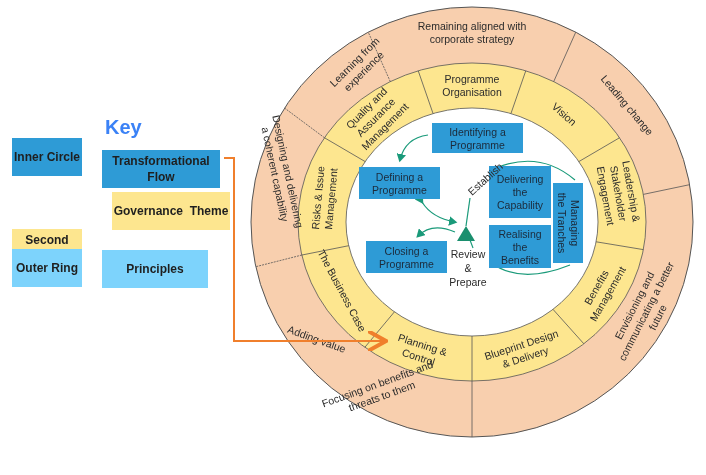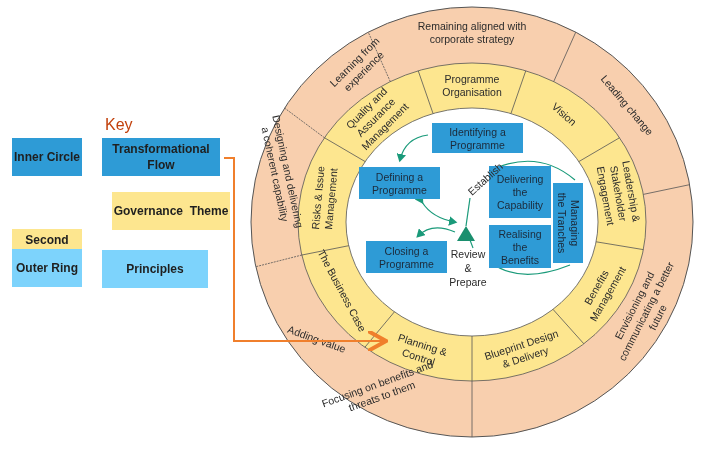--- a/index.html
+++ b/index.html
@@ -1,36 +1,36 @@
 <!DOCTYPE html>
 <html><head>
 <meta charset="utf-8">
 <style>
   html, body { margin:0; padding:0; background:#ffffff; }
   body { width:706px; height:475px; position:relative; overflow:hidden;
          font-family:"Liberation Sans", sans-serif; color:#222; }
-  .key-title { position:absolute; left:105px; top:116px; font-size:16px; font-weight:normal; color:#c2410c; }
+  .key-title { position:absolute; left:105px; top:116px; font-size:20px; font-weight:bold; color:#3b82f6; }
   .key-box { position:absolute; display:flex; align-items:center; justify-content:center;
              text-align:center; font-size:12px; font-weight:bold; line-height:16px; color:#1f1f1f; }
   .blue { background:#2e9bd6; }
   .yellow { background:#fde68f; }
   .peach { background:#7dd3fc; }
   svg#diagram { position:absolute; left:0; top:0; }
   .ring-text { font-family:"Liberation Sans", sans-serif; font-size:10.5px; fill:#2b2b2b; }
   .box-text { font-family:"Liberation Sans", sans-serif; font-size:10.5px; fill:#1c2a3a; }
   .lbl-text { font-family:"Liberation Sans", sans-serif; font-size:10.5px; fill:#2b2b2b; }
 </style>
 </head>
 <body>
 
 <div class="key-title">Key</div>
 <div class="key-box blue" style="left:12px; top:138px; width:70px; height:38px;">
     <span>Inner Circle</span>
   </div>
-<div class="key-box blue" style="left:102px; top:138px; width:118px; height:38px;">
+<div class="key-box blue" style="left:102px; top:150px; width:118px; height:38px;">
     <span style="width:100px">Transformational Flow</span>
   </div>
 <div class="key-box yellow" style="left:12px; top:192px; width:70px; height:38px;margin-top:37px;">
     <span style="width:50px">Second Ring</span>
   </div>
 <div class="key-box yellow" style="left:112px; top:192px; width:118px; height:38px;">
     <span style="white-space:pre">Governance  Theme</span>
   </div>
 <div class="key-box peach" style="left:12px; top:249px; width:70px; height:38px;">
     <span>Outer Ring</span>

